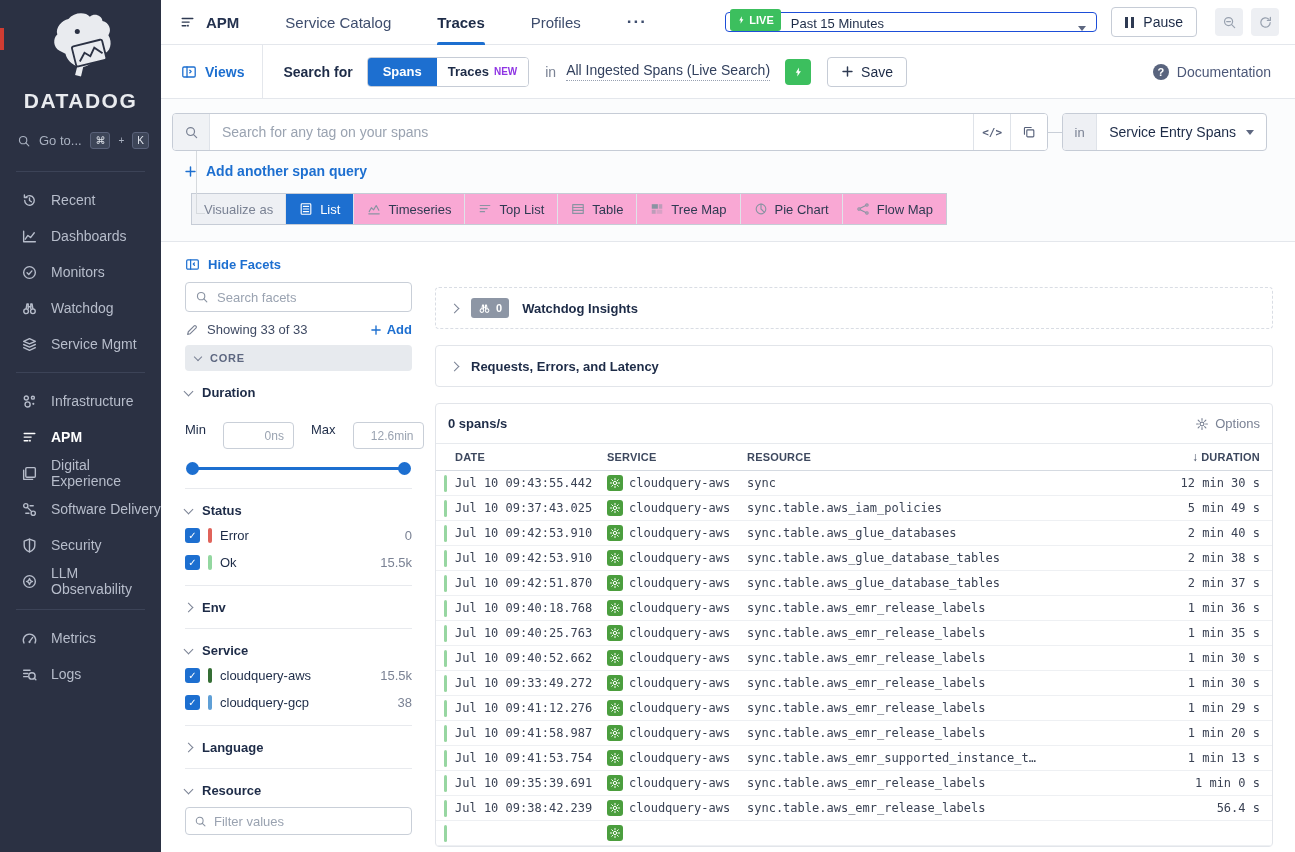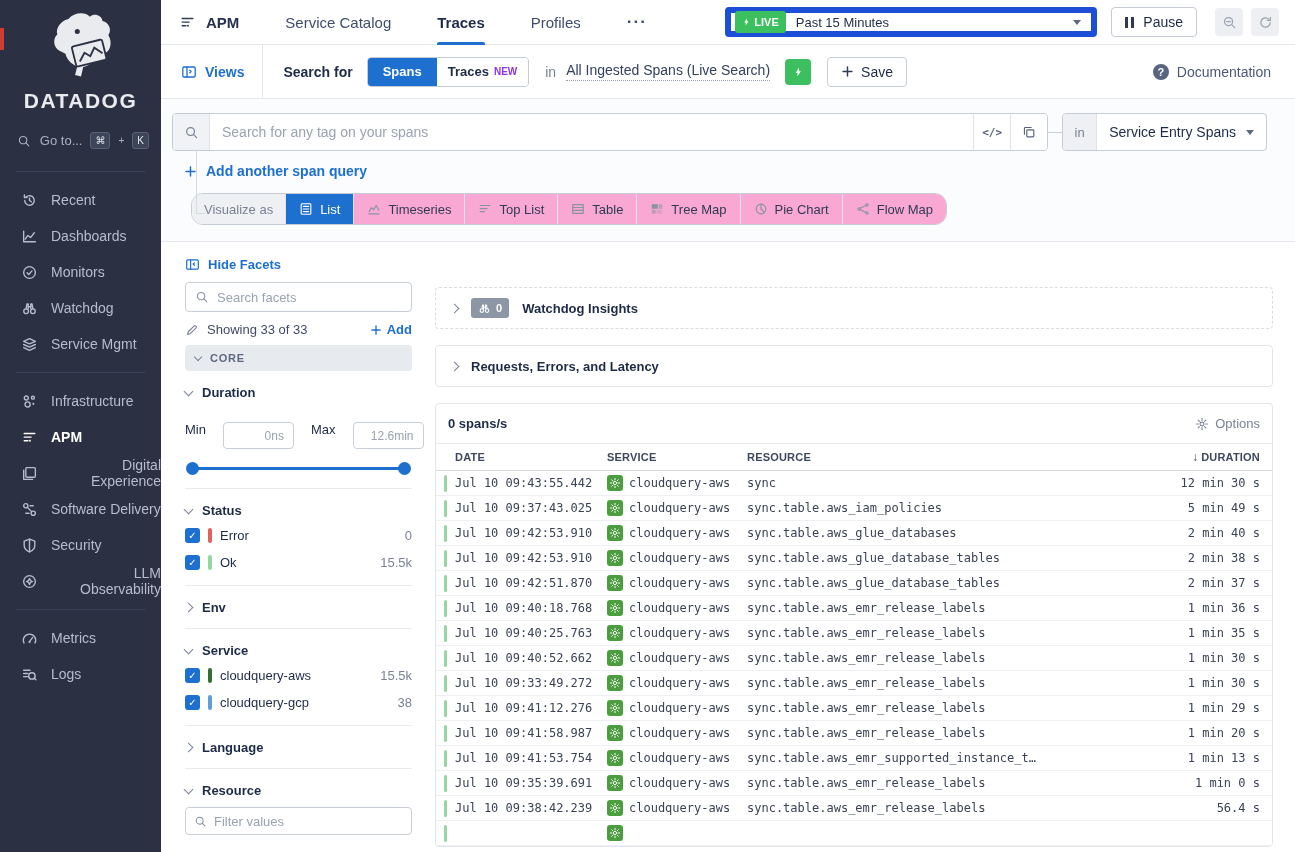--- a/index.html
+++ b/index.html
@@ -2,21 +2,21 @@
 <html><head>
 <meta charset="utf-8">
 <style>
   *{box-sizing:border-box;margin:0;padding:0;}
   html,body{width:1295px;height:852px;overflow:hidden;}
   body{display:flex;font-family:"Liberation Sans","DejaVu Sans",sans-serif;background:#fff;color:#1d2b47;}
   .ic{display:inline-flex;width:16px;height:16px;flex-shrink:0;}
   .ic svg{width:100%;height:100%;display:block;}
 
   
-  .sidebar{width:161px;background:#2b3143;flex-shrink:0;display:flex;flex-direction:column;position:relative;text-align:right;}
+  .sidebar{width:161px;background:#2b3143;flex-shrink:0;display:flex;flex-direction:column;position:relative;}
   .red-strip{position:absolute;left:0;top:28px;width:4px;height:22px;background:#cf3c32;}
   .logo-area{padding:10px 0 4px;display:flex;flex-direction:column;align-items:center;}
   .dog{width:74px;height:74px;}
   .logo-text{color:#e9ebef;font-size:21px;font-weight:bold;letter-spacing:1.5px;margin-top:5px;}
   .goto{display:flex;align-items:center;gap:8px;padding:15px 12px 12px 17px;color:#a9b1c0;font-size:13px;cursor:pointer;}
   .goto .ic{width:14px;height:14px;}
   .goto-label{flex:1;}
   .kbd{background:#3d4558;border:1px solid #596179;border-radius:3px;color:#e3e7ee;font-size:10px;padding:1px 4px;line-height:1.3;}
   .goto-plus{font-size:10px;color:#a9b1c0;}
   .side-div{height:1px;background:#3c4357;margin:10px 16px;}
@@ -28,21 +28,21 @@
   .right-col{flex:1;display:flex;flex-direction:column;min-width:0;}
 
   
   .topbar{height:45px;border-bottom:1px solid #e4e7ec;display:flex;align-items:center;padding:0 16px 0 18px;flex-shrink:0;background:#fff;}
   .product{display:flex;align-items:center;gap:10px;font-size:15px;font-weight:bold;color:#24324f;margin-right:46px;}
   .product .ic{width:17px;height:17px;color:#2e3a52;}
   .ttab{position:relative;height:45px;display:flex;align-items:center;margin-right:46px;color:#3e4d6d;font-size:15px;cursor:pointer;}
   .ttab.active{color:#1d2b47;font-weight:bold;}
   .ttab.active::after{content:"";position:absolute;left:0;right:0;bottom:0;height:3px;background:#1d6fd0;border-radius:2px 2px 0 0;}
   .more-dots{color:#3e4d6d;font-size:17px;font-weight:bold;letter-spacing:1px;margin-right:20px;cursor:pointer;}
-  .timepicker{margin-left:auto;width:372px;height:30px;border:6px solid #1d4ed8;border-radius:4px;display:flex;align-items:center;padding:0 10px 0 4px;gap:10px;cursor:pointer;background:#fff;flex-shrink:0;}
+  .timepicker{margin-left:auto;width:372px;height:20px;border:1px solid #1d4ed8;border-radius:4px;display:flex;align-items:flex-end;padding:0 10px 0 4px;gap:10px;cursor:pointer;background:#fff;flex-shrink:0;}
   .live-badge{background:#3cbf5e;color:#fff;font-size:11px;font-weight:bold;border-radius:3px;height:22px;display:flex;align-items:center;gap:3px;padding:0 7px;}
   .live-badge .ic{width:9px;height:12px;color:#fff;}
   .time-label{font-size:13px;color:#1d2b47;flex:1;}
   .caret{width:0;height:0;border-left:4px solid transparent;border-right:4px solid transparent;border-top:5px solid #5d6780;display:inline-block;}
   .pausebtn{height:30px;border:1px solid #c6ccd6;border-radius:4px;background:#fff;display:flex;align-items:center;gap:9px;padding:0 13px;margin-left:14px;font-size:14px;color:#1d2b47;cursor:pointer;font-family:inherit;}
   .pause-ic{display:flex;gap:3px;}
   .pause-ic span{width:3px;height:11px;background:#2e3a52;display:block;}
   .iconbtn{width:28px;height:28px;background:#edeff3;border-radius:4px;display:flex;align-items:center;justify-content:center;margin-left:8px;color:#98a1af;cursor:pointer;flex-shrink:0;}
   .iconbtn.first{margin-left:18px;}
   .iconbtn .ic{width:15px;height:15px;}
@@ -76,21 +76,21 @@
   .sb-btn{width:37px;border-left:1px solid #dfe3e9;display:flex;align-items:center;justify-content:center;color:#57617a;cursor:pointer;background:#fff;}
   .code-txt{font-family:"DejaVu Sans Mono","Liberation Mono",monospace;font-size:11px;font-weight:bold;}
   .sb-btn .ic{width:14px;height:14px;}
   .dash{width:14px;height:1px;background:#c9cfd8;}
   .scopebox{display:flex;height:38px;border:1px solid #c6ccd6;border-radius:4px;overflow:hidden;background:#fff;cursor:pointer;}
   .in-chip{width:34px;background:#eef0f4;border-right:1px solid #dfe3e9;display:flex;align-items:center;justify-content:center;color:#7a8294;font-size:13px;}
   .scope-main{display:flex;align-items:center;gap:10px;padding:0 12px;font-size:14px;color:#1d2b47;}
   .addrow{margin-left:12px;margin-top:12px;display:flex;align-items:center;gap:9px;color:#1d6fd0;font-size:14px;font-weight:bold;cursor:pointer;width:fit-content;}
   .addrow .ic{width:13px;height:13px;color:#1d6fd0;}
   .vizrow{margin-left:19px;margin-top:14px;display:flex;}
-  .vizctl{display:flex;border:1px solid #c6ccd6;border-radius:12px;overflow:hidden;height:32px;background:#fff;}
+  .vizctl{display:flex;border:1px solid #c6ccd6;border-radius:0;overflow:hidden;height:32px;background:#fff;}
   .viz-label{background:#eef0f4;color:#7a8294;font-size:13px;display:flex;align-items:center;padding:0 12px;border-right:1px solid #dfe3e9;}
   .vtab{display:flex;align-items:center;gap:7px;padding:0 13px;font-size:13px;color:#2e3a52;border-right:1px solid #dfe3e9;cursor:pointer;background:#f9a8d4;}
   .vtab:last-child{border-right:none;text-align:right;}
   .vtab .ic{width:14px;height:14px;color:#8a93a2;}
   .vtab.active{background:#1d6fd0;color:#fff;}
   .vtab.active .ic{color:#fff;}
   .vline{position:absolute;left:35px;top:52px;width:1px;height:62px;background:#d6dade;}
   .hline{position:absolute;left:35px;top:114px;width:9px;height:1px;background:#d6dade;}
 
   

